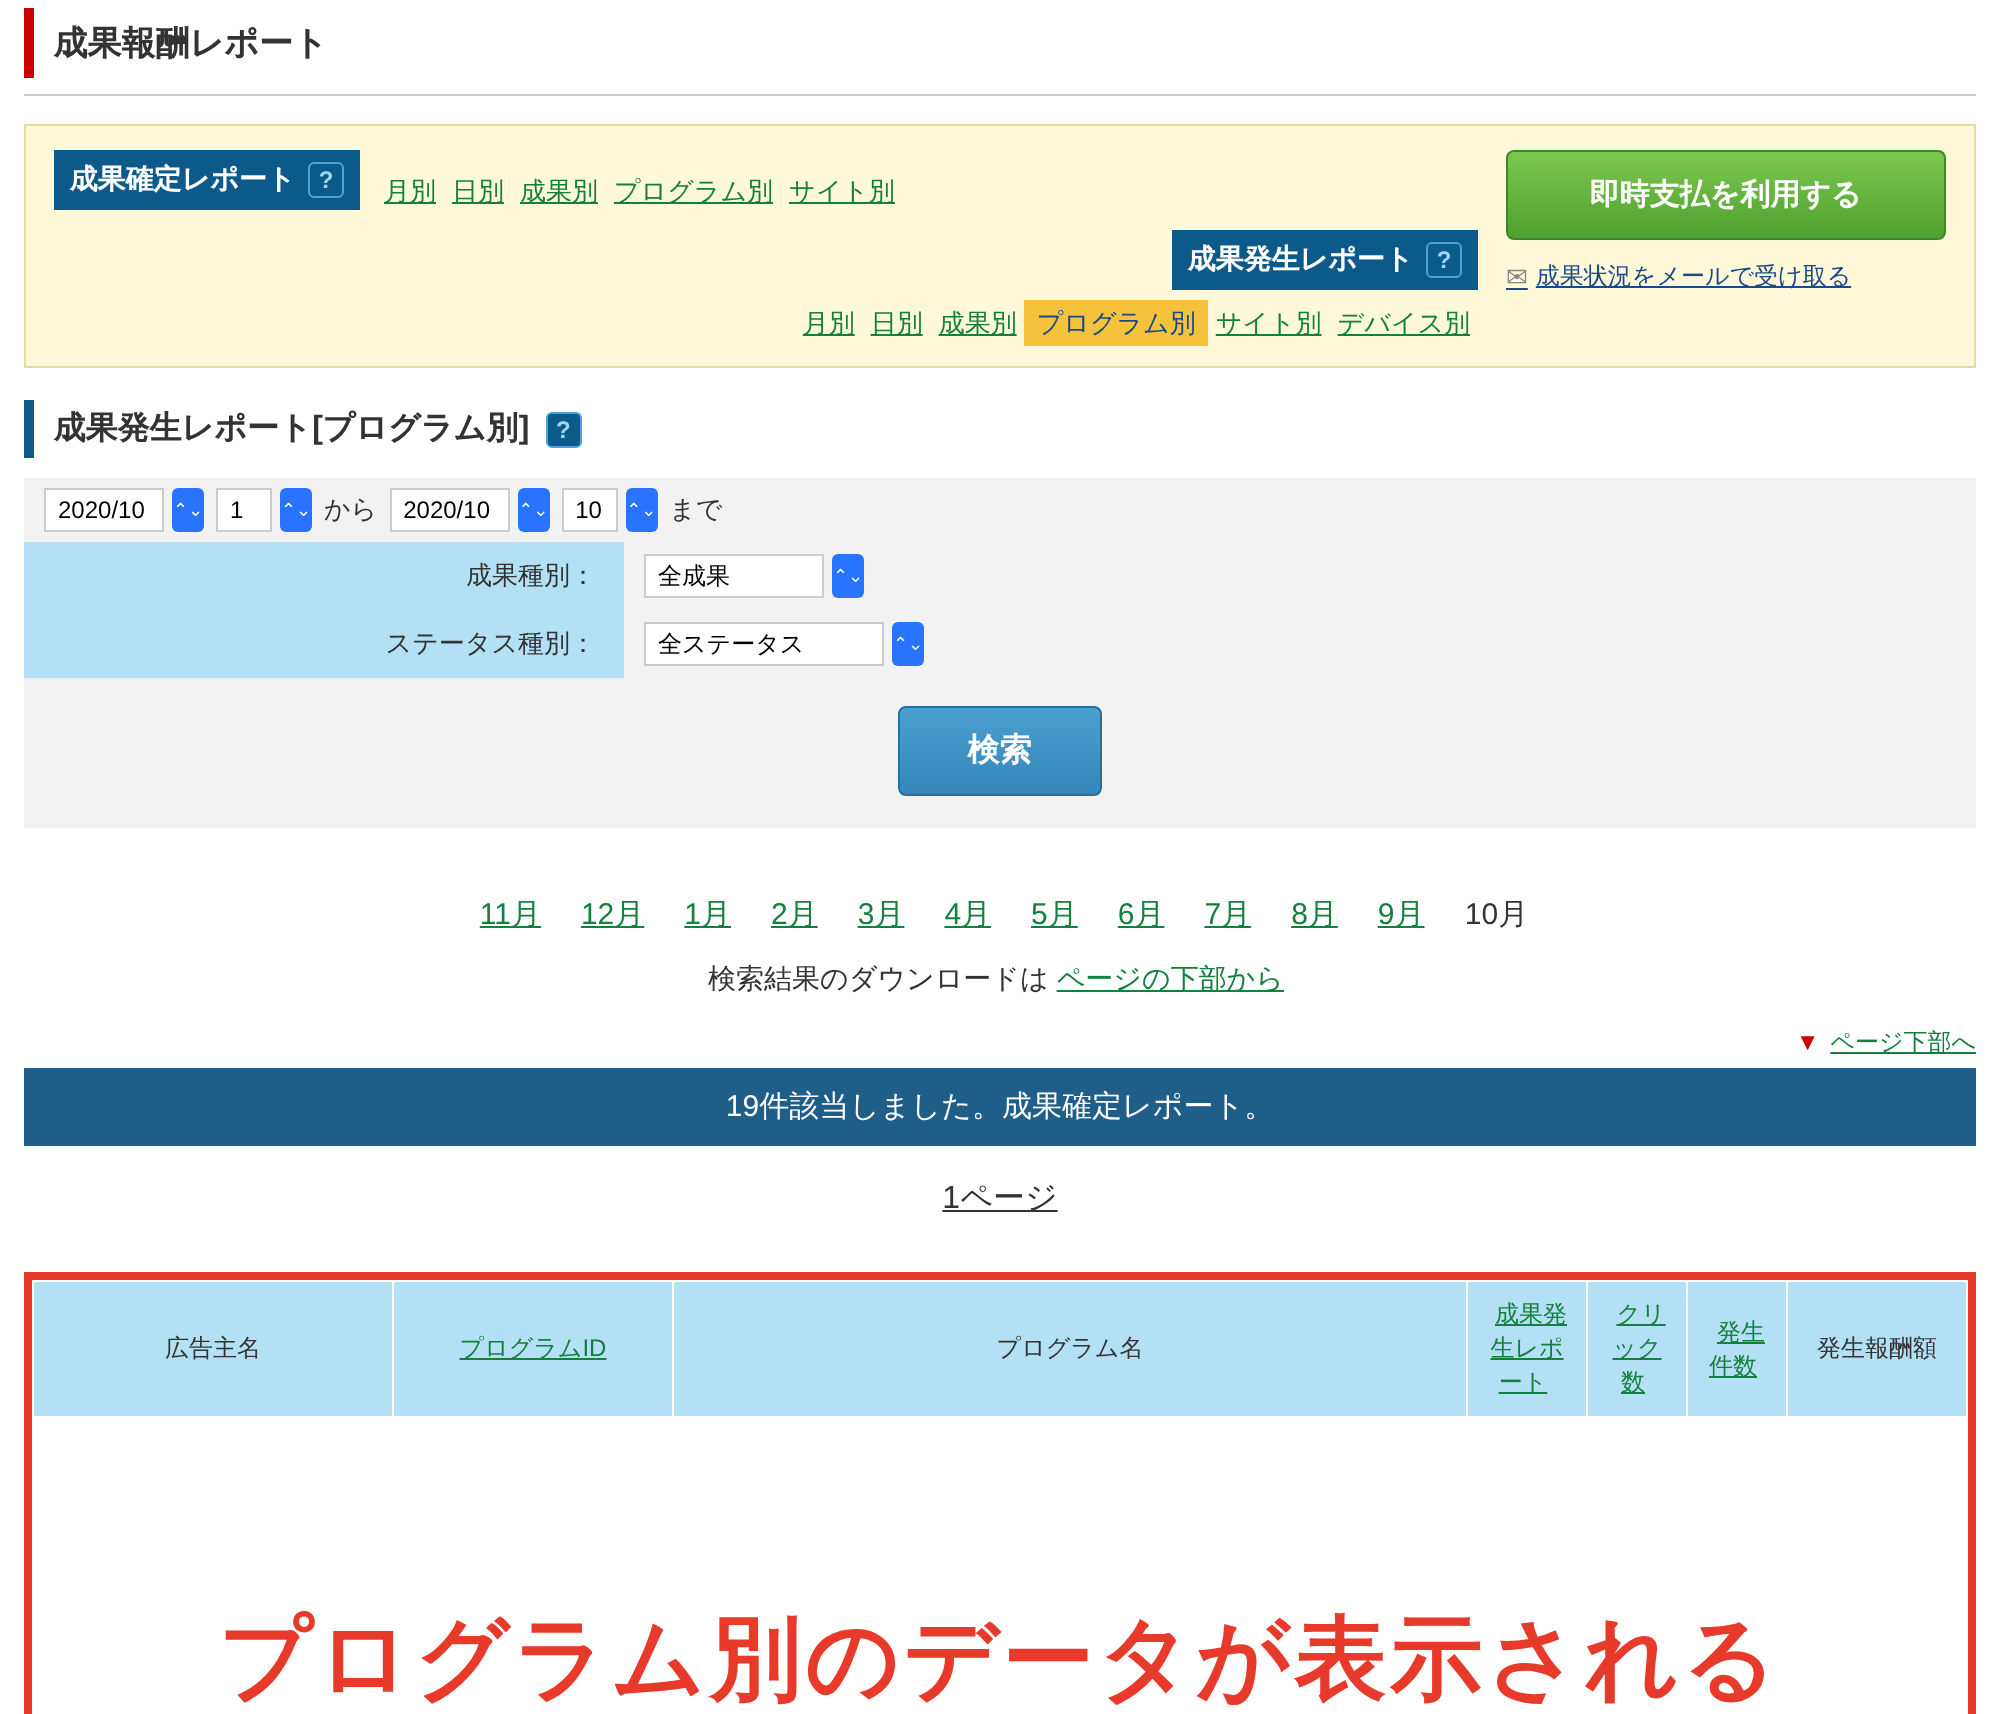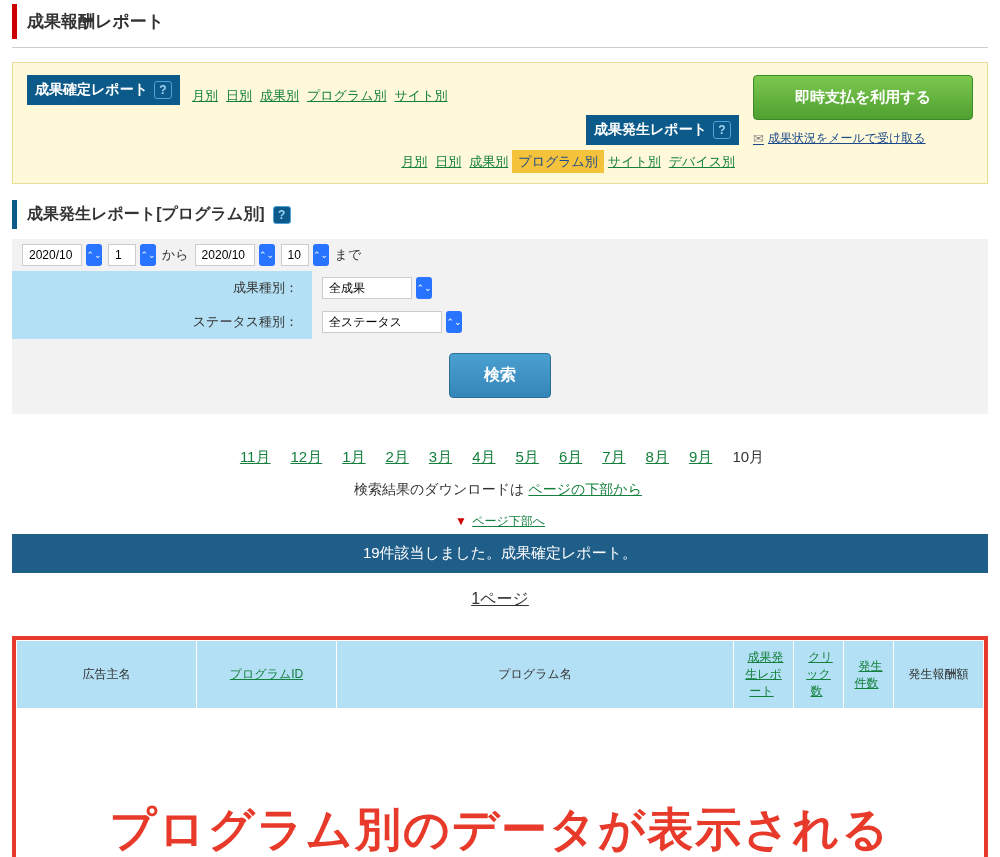--- a/index.html
+++ b/index.html
@@ -23,21 +23,21 @@
 .form-row { display: flex; align-items: center; margin-bottom: 0; }
 .form-label { width: 300px; text-align: right; background: #b3e0f5; padding: 8px 14px 8px 8px; font-size: 13px; }
 .form-field { flex: 1; padding: 5px 10px; display: flex; align-items: center; gap: 6px; }
 .sel { appearance: none; border: 1px solid #ccc; padding: 3px 6px; font-size: 12px; height: 22px; background: #fff; }
 .sel-blue-btn { width: 16px; height: 22px; background: #2873ff; border-radius: 3px; display: inline-flex; align-items: center; justify-content: center; color: #fff; font-size: 9px; margin-left: -2px; }
 .search-btn { background: linear-gradient(#4aa0d0,#3586b8); border: 1px solid #2a6f9a; color: #fff; font-weight: bold; padding: 11px 34px; border-radius: 4px; cursor: pointer; font-size: 16px; margin: 14px auto 0; display: block; }
 .months { text-align: center; margin: 34px 12px 10px; font-size: 15px; }
 .months .link { margin: 0 6px; }
 .months .current { color: #333; margin: 0 6px; }
 .download-text { text-align: center; margin: 14px 12px; font-size: 14px; }
-.bottom-link { text-align: center; margin: 6px 12px 4px; color: #1a4a8a; font-size: 12px; }
+.bottom-link { text-align: right; margin: 6px 12px 4px; color: #1a4a8a; font-size: 12px; }
 .bottom-link .tri { color: #c00; }
 .blue-bar { background: #205e8a; color: #fff; text-align: center; padding: 10px; margin: 0 12px; font-size: 15px; }
 .page-no { text-align: center; margin: 16px 0 26px; font-size: 16px; text-decoration: underline; }
 .red-frame { border: 4px solid #e83a2a; margin: 0 12px; }
 .tbl { width: 100%; border-collapse: collapse; }
 .tbl th { background: #b3e0f5; border: 1px solid #fff; padding: 8px 6px; font-size: 12px; font-weight: normal; }
 .tbl th .link { font-size: 12px; }
 .overlay-text { color: #e83a2a; font-size: 46px; font-weight: bold; text-align: center; padding: 90px 10px; letter-spacing: 2px; }
 </style>
 </head>

